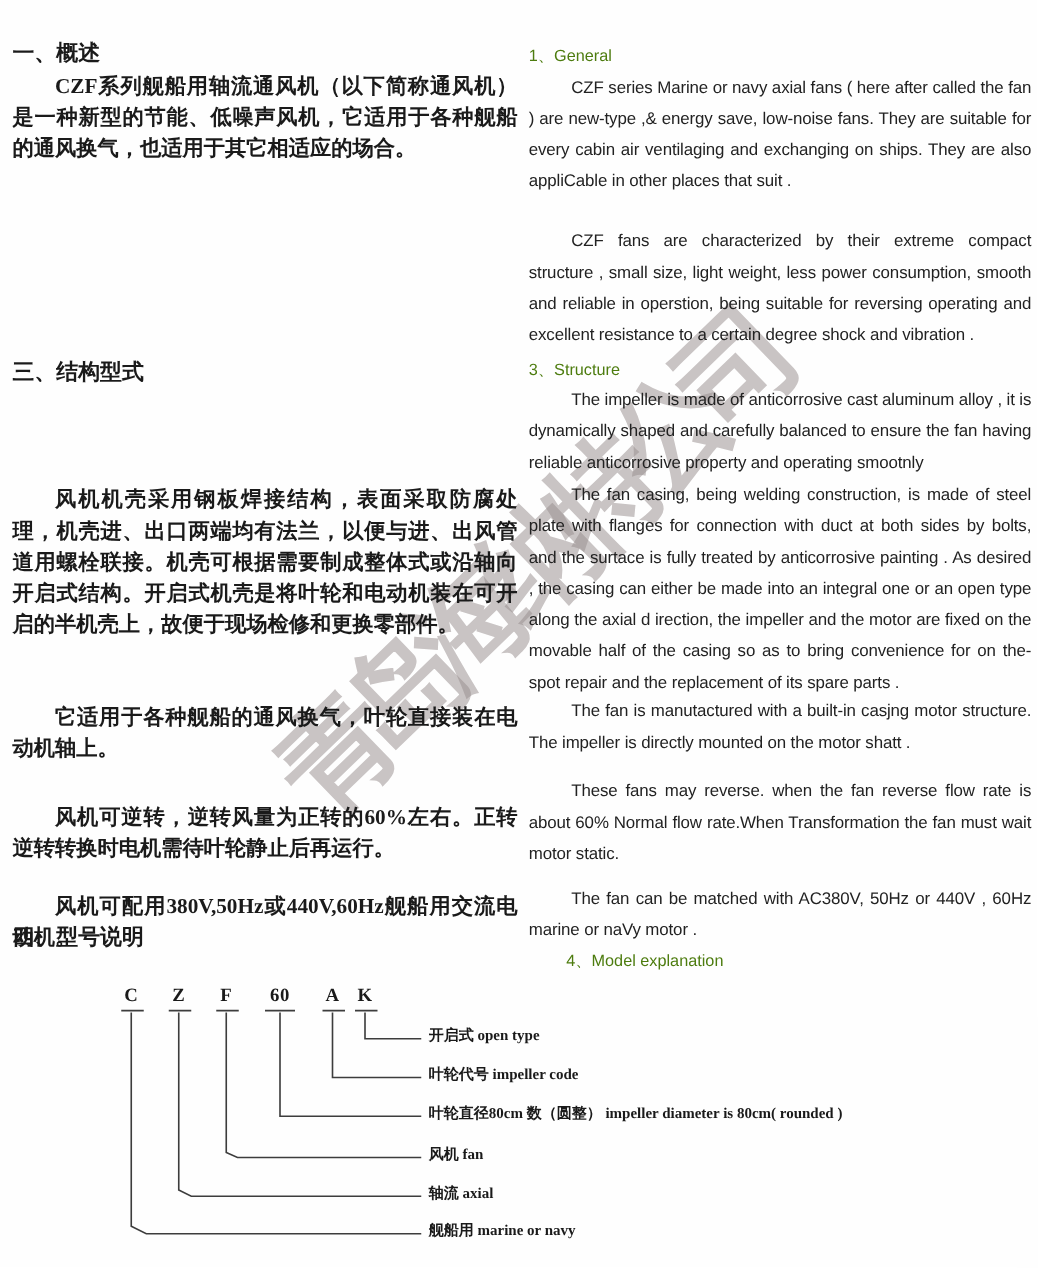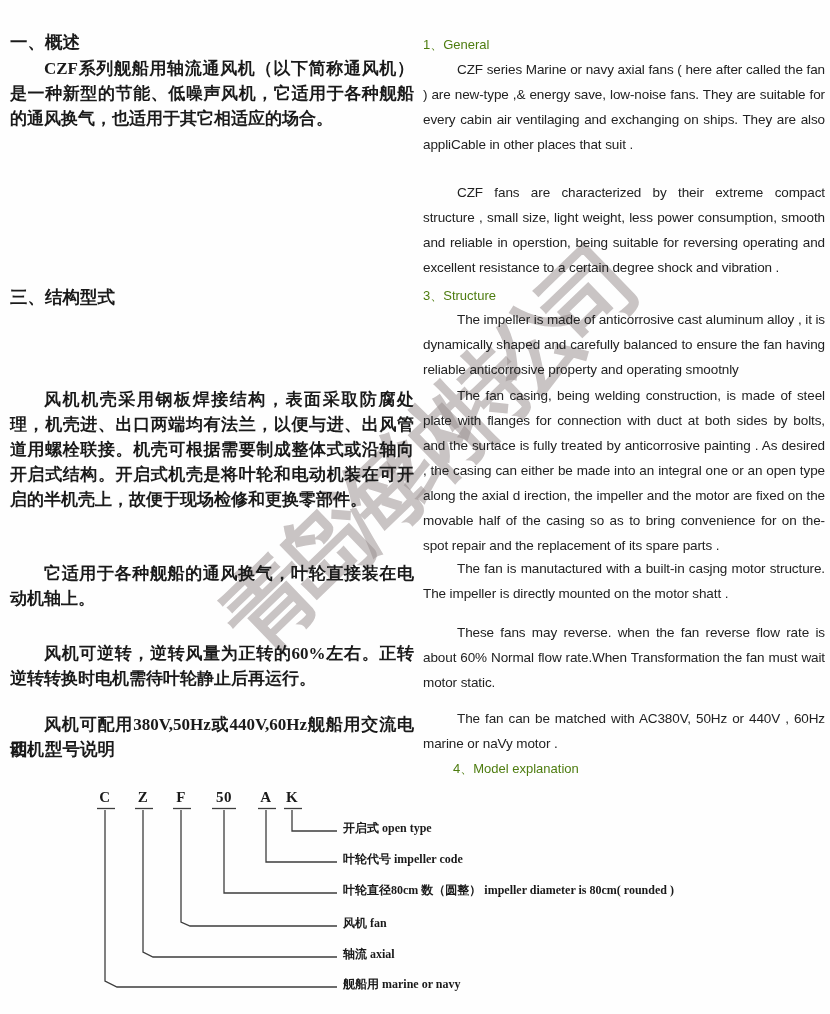--- a/index.html
+++ b/index.html
@@ -102,21 +102,21 @@
         <polyline points="224,25 224,108 337,108"></polyline>
         <polyline points="181,25 181,137 190,141 337,141"></polyline>
         <polyline points="143,25 143,167 153,172 337,172"></polyline>
         <polyline points="105,25 105,196 117,202 337,202"></polyline>
       </g>
     </svg>
 
     <span class="code-char" style="left:105px">C</span>
     <span class="code-char" style="left:143px">Z</span>
     <span class="code-char" style="left:181px">F</span>
-    <span class="code-char" style="left:224px">50</span>
+    <span class="code-char" style="left:224px">60</span>
     <span class="code-char" style="left:266px">A</span>
     <span class="code-char" style="left:292px">K</span>
 
     <div class="dg-label" style="top:35px">开启式 open type</div>
     <div class="dg-label" style="top:66px">叶轮代号 impeller code</div>
     <div class="dg-label" style="top:97px">叶轮直径80cm 数（圆整） impeller diameter is 80cm( rounded )</div>
     <div class="dg-label" style="top:130px">风机 fan</div>
     <div class="dg-label" style="top:161px">轴流 axial</div>
     <div class="dg-label" style="top:191px">舰船用  marine or navy</div>
   </div>

